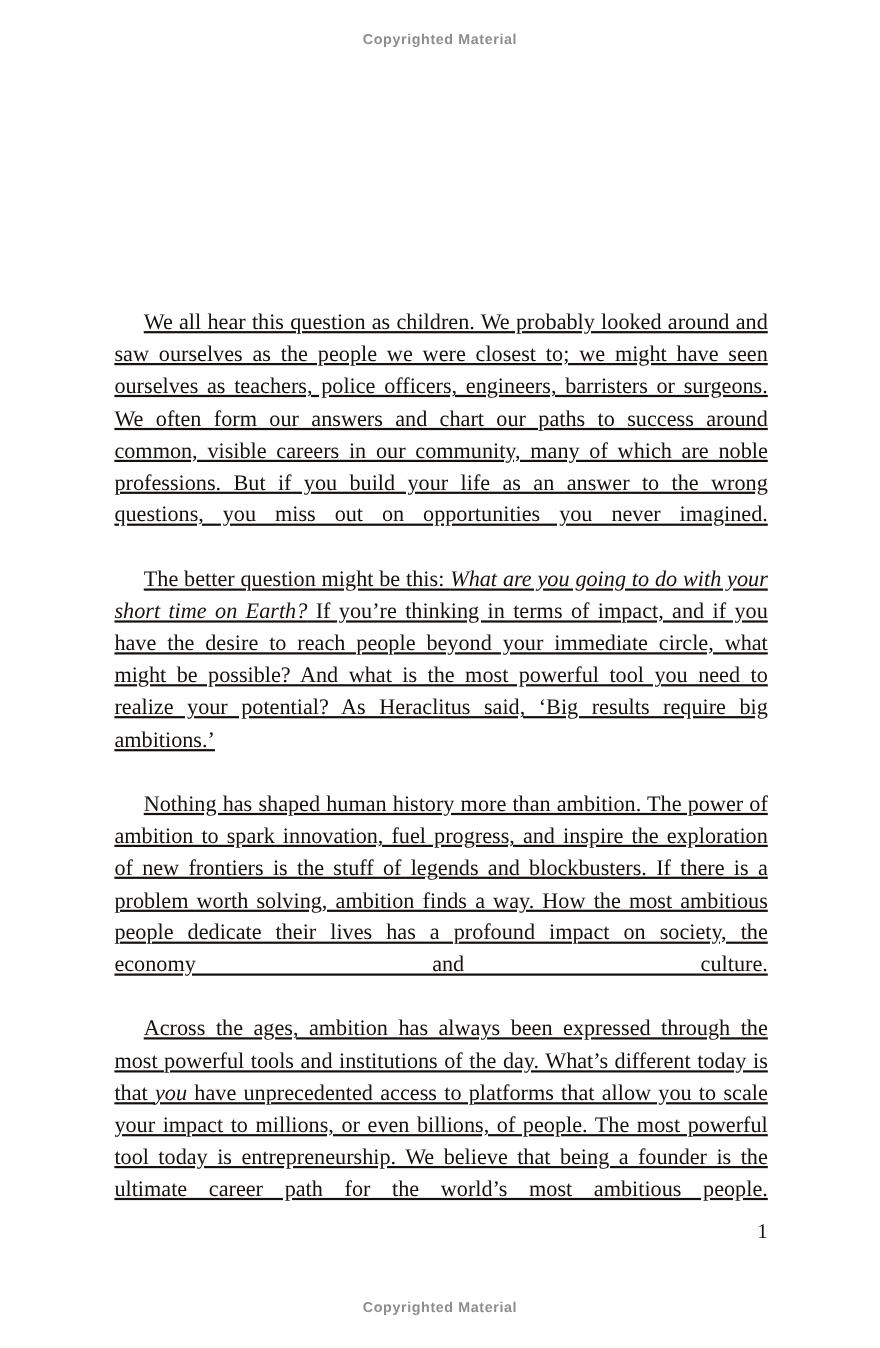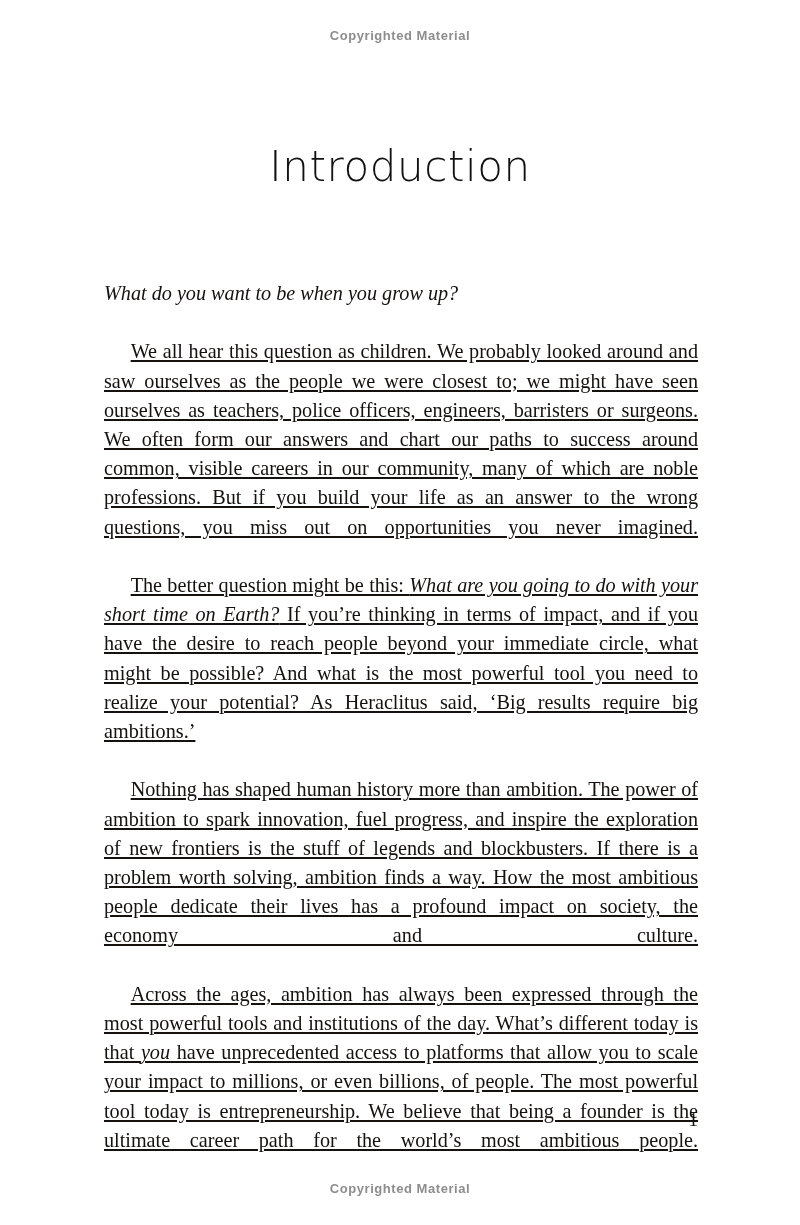--- a/index.html
+++ b/index.html
@@ -103,25 +103,23 @@
     line-height: 1;
   }
 </style>
 </head>
 <body>
 
 <div class="page">
 
   <div class="watermark watermark-top">Copyrighted Material</div>
 
-  <h1 class="chapter-title">Introduction</h1>
 
   <div class="text-block">
 
-    <p class="lead-italic">What do you want to be when you grow up?</p>
 
     <p class="indent">We all hear this question as children. We probably looked around and saw ourselves as the people we were closest to; we might have seen ourselves as teachers, police officers, engineers, barristers or surgeons. We often form our answers and chart our paths to success around common, visible careers in our community, many of which are noble professions. But if you build your life as an answer to the wrong questions, you miss out on opportunities you never imagined.</p>
 
     <p class="indent"><span>The better question might be this: </span><em>What are you going to do with your short time on Earth?</em><span> If you’re thinking in terms of impact, and if you have the desire to reach people beyond your immediate circle, what might be possible? And what is the most powerful tool you need to realize your potential? As Heraclitus said, ‘Big results require big ambitions.’</span></p>
 
     <p class="indent">Nothing has shaped human history more than ambition. The power of ambition to spark innovation, fuel progress, and inspire the exploration of new frontiers is the stuff of legends and blockbusters. If there is a problem worth solving, ambition finds a way. How the most ambitious people dedicate their lives has a profound impact on society, the economy and culture.</p>
 
     <p class="indent"><span>Across the ages, ambition has always been expressed through the most powerful tools and institutions of the day. What’s different today is that </span><em>you</em><span> have unprecedented access to platforms that allow you to scale your impact to millions, or even billions, of people. The most powerful tool today is entrepreneurship. We believe that being a founder is the ultimate career path for the world’s most ambitious people.</span></p>
 
   </div>

